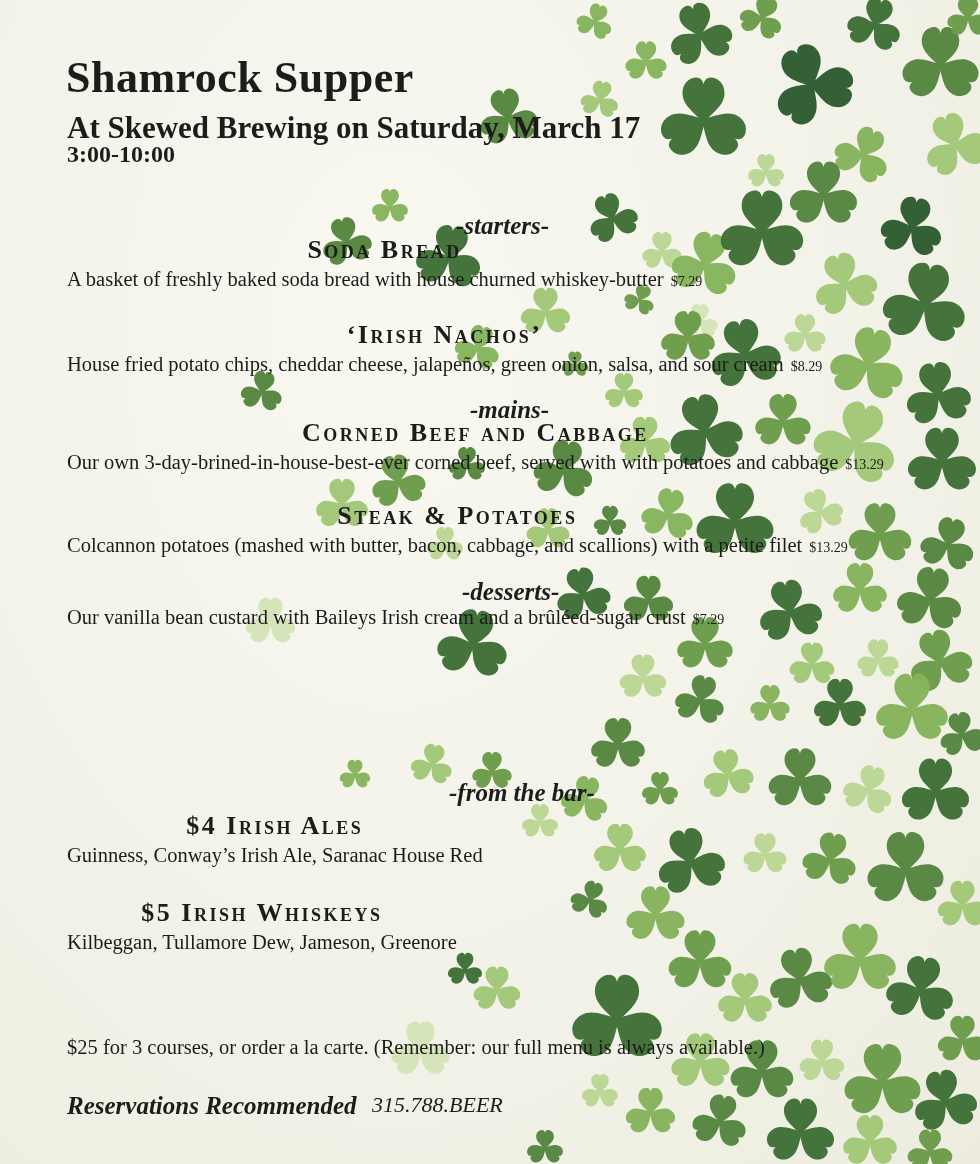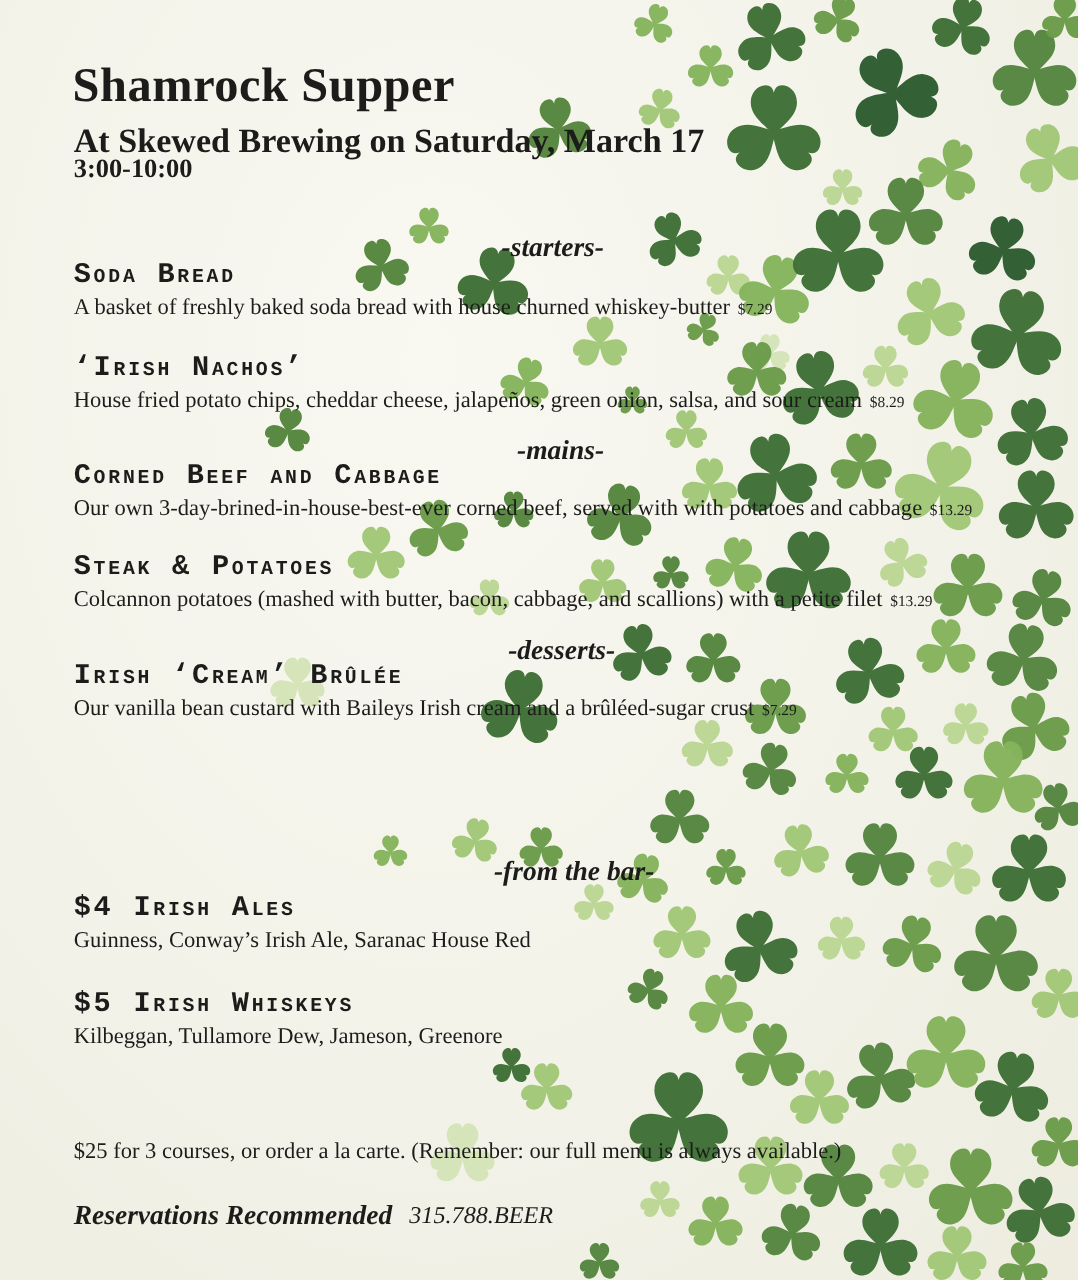--- a/index.html
+++ b/index.html
@@ -11,23 +11,23 @@
   .decor{position:absolute;inset:0;z-index:1;}
   .sham{position:absolute;opacity:.97;}
   .content{position:absolute;inset:0;z-index:2;}
   .abs{position:absolute;}
   .title{left:66px;top:52px;font-size:44px;font-weight:700;letter-spacing:.5px;}
   .subtitle{left:67px;top:110px;font-size:31px;font-weight:700;}
   .hours{left:67px;top:141px;font-size:24px;font-weight:700;}
   .section-label{font-style:italic;font-weight:600;font-size:25px;white-space:nowrap;}
   .item{left:67px;white-space:nowrap;}
   .item-name{
-    font-family:Liberation Mono, monospace;font-weight:700;
+    font-family:Liberation Serif, serif;font-weight:700;
     font-variant:small-caps;font-variant-caps:small-caps;
-    font-size:26px;letter-spacing:2.5px;line-height:1.05;
+    font-size:26px;letter-spacing:2.5px;line-height:1.05;text-align:center;
   }
   .item-desc{font-size:20.5px;margin-top:5px;}
   .price{font-size:14px;margin-left:7px;}
   .deal{left:67px;top:1036px;font-size:20.5px;white-space:nowrap;}
   .reservations{left:67px;top:1092px;font-size:25px;font-style:italic;font-weight:700;}
   .phone{left:372px;top:1092px;font-size:22px;font-style:italic;font-weight:400;}
   .svgdefs{position:absolute;width:0;height:0;overflow:hidden;}
 </style>
 </head>
 <body>
@@ -408,21 +408,20 @@
     </div>
 
     <div class="abs item" style="top:502px">
       <div class="item-name">Steak &amp; Potatoes</div>
       <div class="item-desc"><span>Colcannon potatoes (mashed with butter, bacon, cabbage, and scallions) with a petite filet</span><span class="price">$13.29</span></div>
     </div>
 
     <div class="abs section-label" style="left:462px;top:578px">-desserts-</div>
 
     <div class="abs item" style="top:601px">
-      <div class="item-name">Irish ‘Cream’ Brûlée</div>
       <div class="item-desc"><span>Our vanilla bean custard with Baileys Irish cream and a brûléed-sugar crust</span><span class="price">$7.29</span></div>
     </div>
 
 
     <div class="abs section-label" style="left:449px;top:779px">-from the bar-</div>
 
     <div class="abs item" style="top:812px">
       <div class="item-name">$4 Irish Ales</div>
       <div class="item-desc"><span>Guinness, Conway’s Irish Ale, Saranac House Red</span></div>
     </div>

